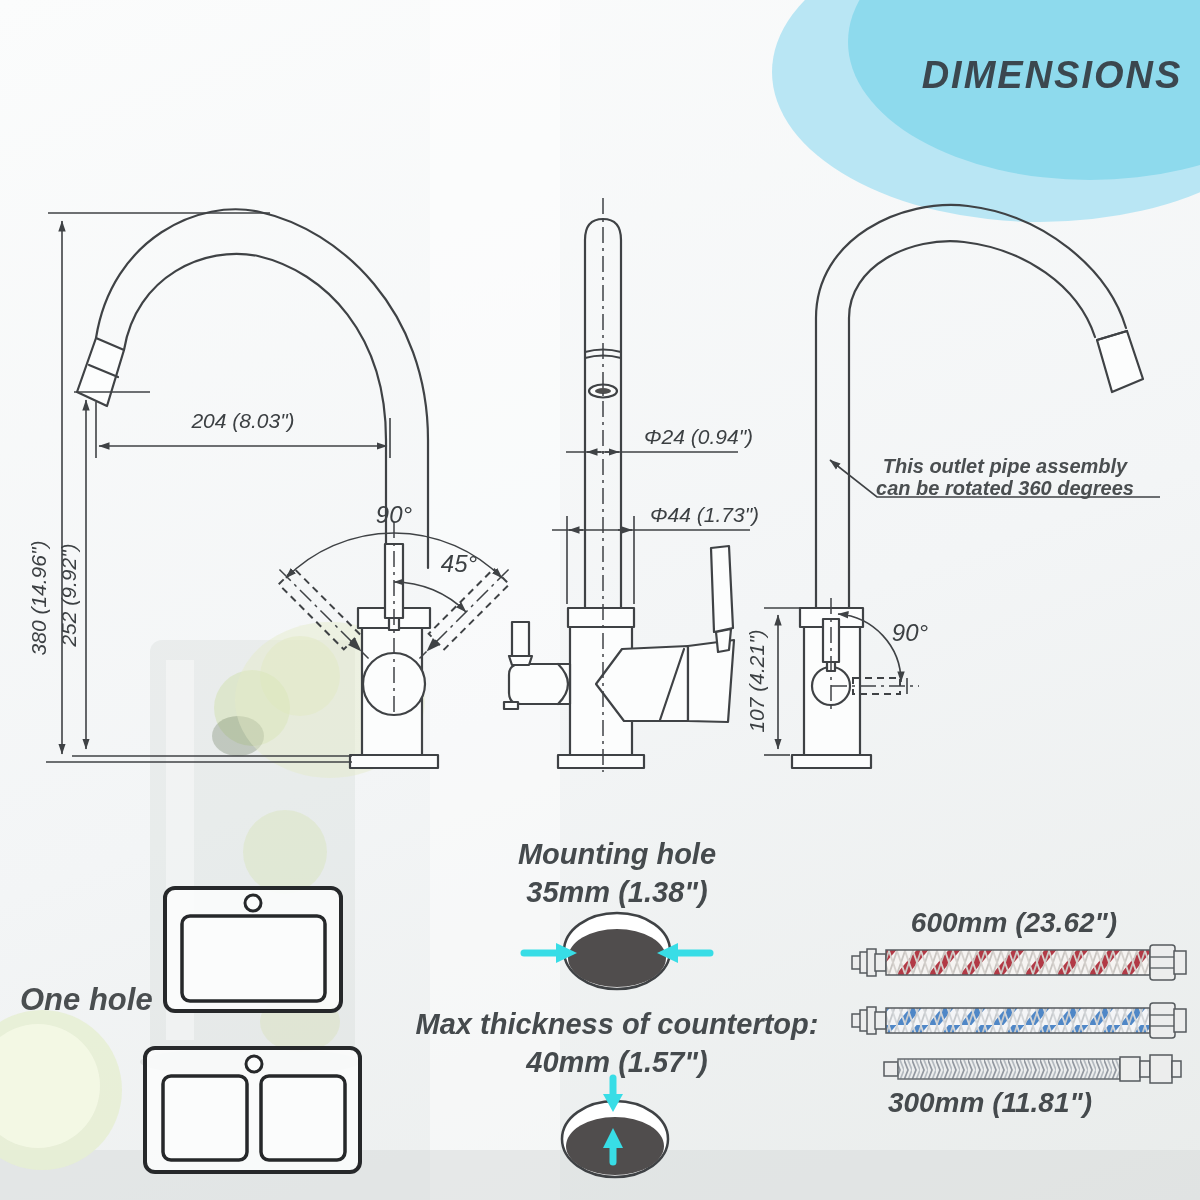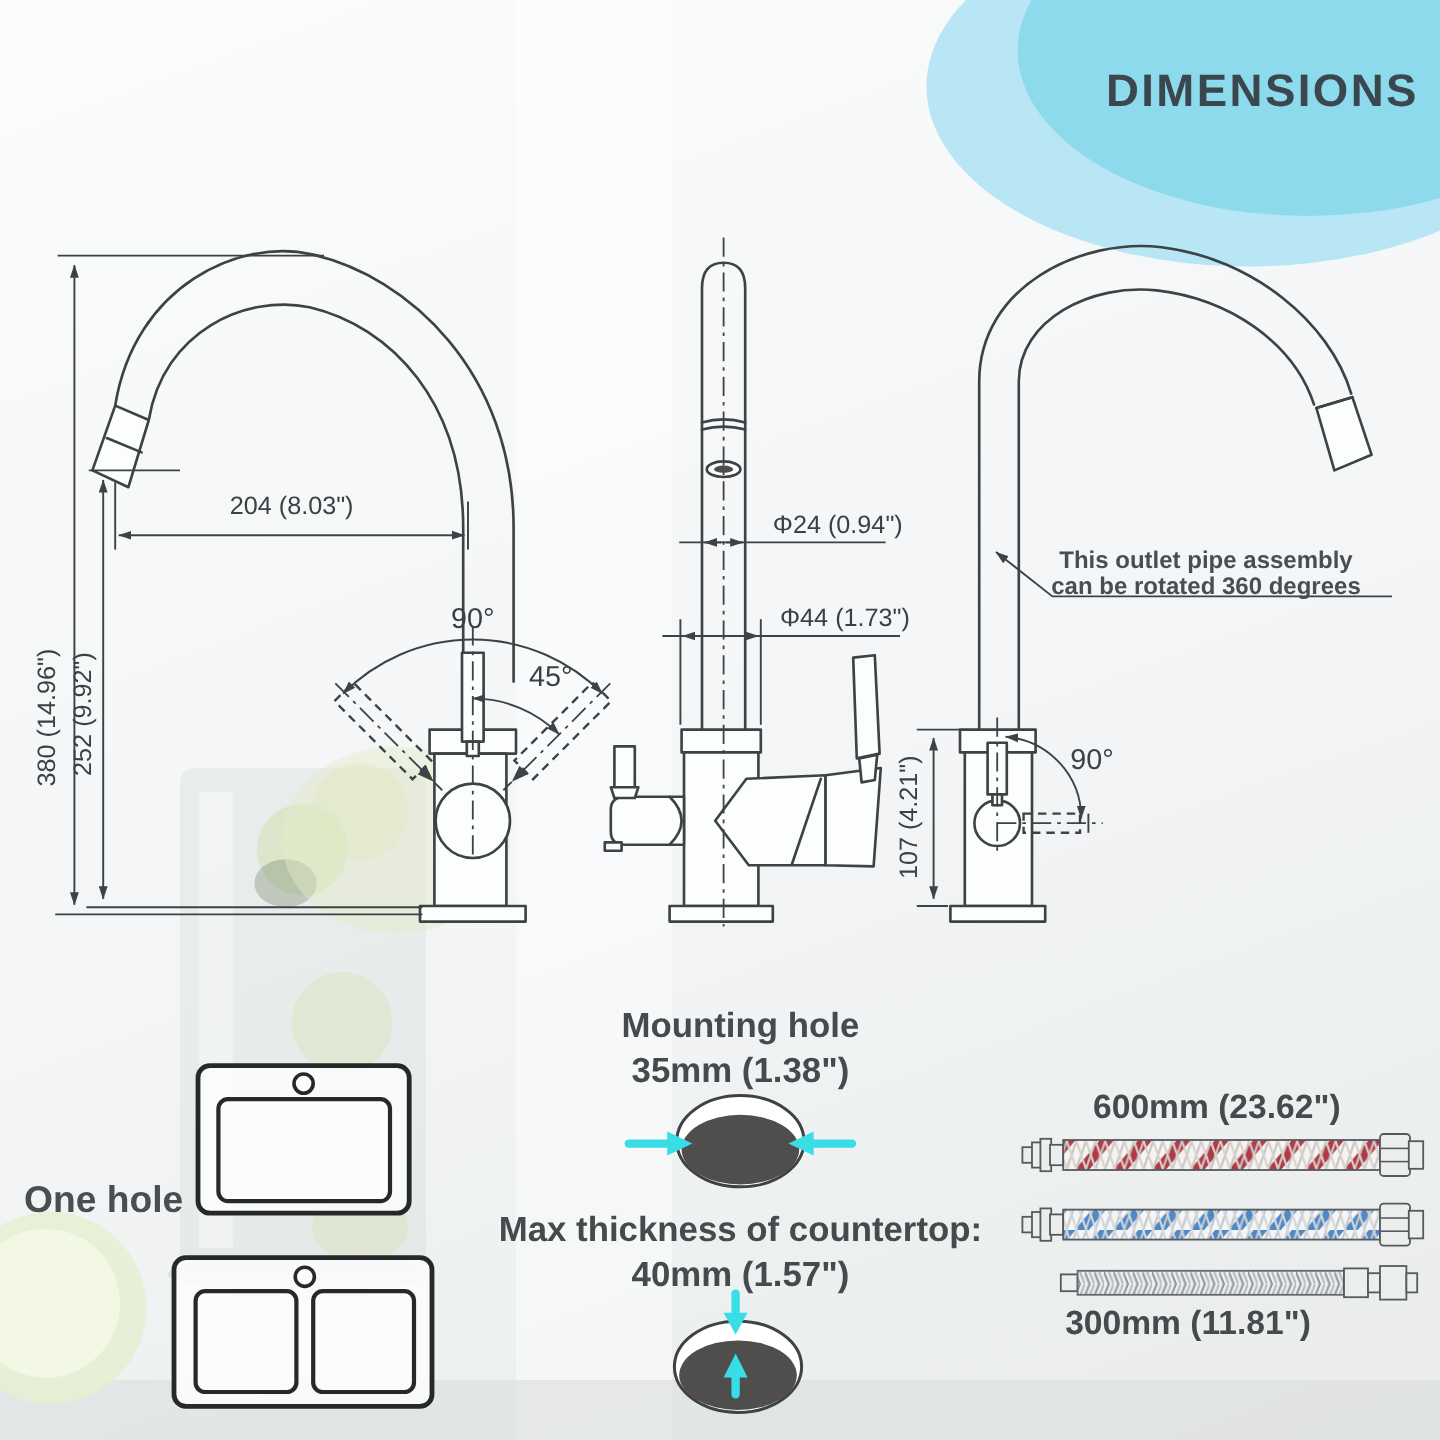--- a/index.html
+++ b/index.html
@@ -1,21 +1,21 @@
 <!DOCTYPE html>
 <html><head>
 <meta charset="utf-8">
 <style>
   html,body{margin:0;padding:0;}
   body{
     width:1200px;height:1200px;
     font-family:"Liberation Sans",sans-serif;
     background:linear-gradient(160deg,#fbfcfc 0%,#f3f5f6 55%,#e9eceb 100%);
   }
-  .canvas{position:relative;width:1200px;height:1200px;overflow:hidden;}
+  .canvas{position:relative;width:1200px;height:1200px;overflow:hidden;font-style:italic;}
   svg{position:absolute;left:0;top:0;width:1200px;height:1200px;display:block;}
 
   
   .ln{stroke:#3f4245;stroke-width:2.2;fill:none;stroke-linejoin:round;stroke-linecap:round;}
   .ln-fill{stroke:#3f4245;stroke-width:2.2;fill:#fcfdfd;stroke-linejoin:round;}
   .thin{stroke:#3f4245;stroke-width:1.6;fill:none;}
   .dash{stroke:#3f4245;stroke-width:2;fill:none;stroke-dasharray:7 5;}
   .cdash{stroke:#3f4245;stroke-width:1.5;fill:none;stroke-dasharray:16 5 3 5;}
   .sink{stroke:#26282a;fill:#fbfcfc;fill-opacity:.9;stroke-linejoin:round;}
   .dimtxt{font-size:21px;fill:#3c4043;}

